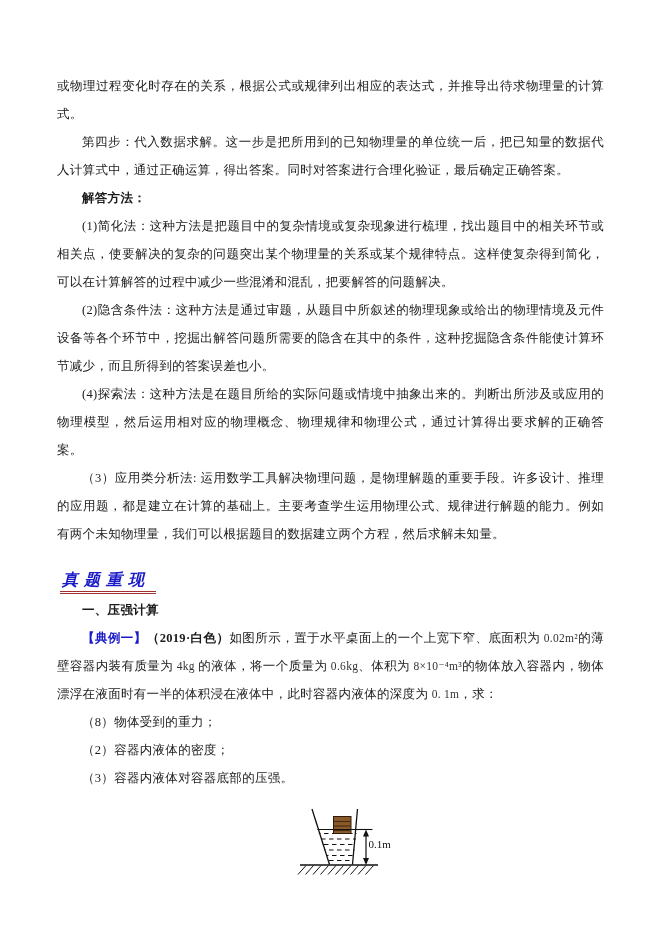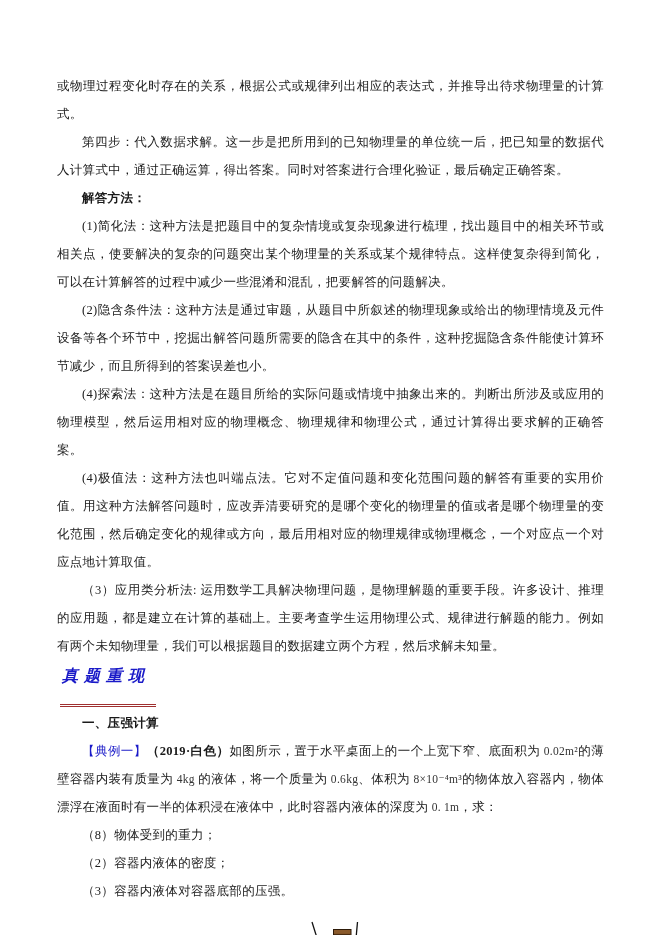--- a/index.html
+++ b/index.html
@@ -23,38 +23,38 @@
   .indent{text-indent:2em;}
   .methods-heading{
     margin:0;
     font-size:12.5px;
     line-height:28px;
     font-weight:bold;
     text-indent:2em;
   }
   .section-script{
     display:inline-block;
-    margin:6px 0 2px 3px;
+    margin:22px 0 2px 3px;
     font-size:16px;
     font-weight:bold;
     font-style:italic;
     letter-spacing:6px;
     color:#1a1ac8;
     border-bottom:3px double #a03030;
-    padding:0 6px 18px 2px;
+    padding:0 6px 1px 2px;
     line-height:20px;
   }
   .subsection{
     margin:0;
     font-size:13px;
     line-height:29px;
     font-weight:bold;
     text-indent:2em;
   }
-  .example-label{color:#1a1ac8;font-weight:normal;}
+  .example-label{color:#1a1ac8;font-weight:bold;}
   .example-source{font-weight:bold;margin-top:8px;}
   .num{
     font-family:"Liberation Serif","DejaVu Serif",serif;
     font-size:11.5px;
     color:#333333;
     margin-top:26px;
   }
   .question{margin:0;font-size:12.5px;line-height:28px;text-indent:2em;}
   .figure-wrap{
     position:relative;
@@ -78,21 +78,20 @@
     <p class="indent">第四步：代入数据求解。这一步是把所用到的已知物理量的单位统一后，把已知量的数据代人计算式中，通过正确运算，得出答案。同时对答案进行合理化验证，最后确定正确答案。</p>
 
     <p class="methods-heading">解答方法：</p>
 
     <p class="indent">(1)简化法：这种方法是把题目中的复杂情境或复杂现象进行梳理，找出题目中的相关环节或相关点，使要解决的复杂的问题突出某个物理量的关系或某个规律特点。这样使复杂得到简化，可以在计算解答的过程中减少一些混淆和混乱，把要解答的问题解决。</p>
 
     <p class="indent">(2)隐含条件法：这种方法是通过审题，从题目中所叙述的物理现象或给出的物理情境及元件设备等各个环节中，挖掘出解答问题所需要的隐含在其中的条件，这种挖掘隐含条件能使计算环节减少，而且所得到的答案误差也小。</p>
 
     <p class="indent">(4)探索法：这种方法是在题目所给的实际问题或情境中抽象出来的。判断出所涉及或应用的物理模型，然后运用相对应的物理概念、物理规律和物理公式，通过计算得出要求解的正确答案。</p>
 
-    <p class="indent">(4)极值法：这种方法也叫端点法。它对不定值问题和变化范围问题的解答有重要的实用价值。用这种方法解答问题时，应改弄清要研究的是哪个变化的物理量的值或者是哪个物理量的变化范围，然后确定变化的规律或方向，最后用相对应的物理规律或物理概念，一个对应点一个对应点地计算取值。</p>
 
     <p class="indent">（3）应用类分析法: 运用数学工具解决物理问题，是物理解题的重要手段。许多设计、推理的应用题，都是建立在计算的基础上。主要考查学生运用物理公式、规律进行解题的能力。例如有两个未知物理量，我们可以根据题目的数据建立两个方程，然后求解未知量。</p>
 
     <div>
       <span class="section-script">真题重现</span>
     </div>
 
     <p class="subsection">一、压强计算</p>
 
     <p class="indent">

